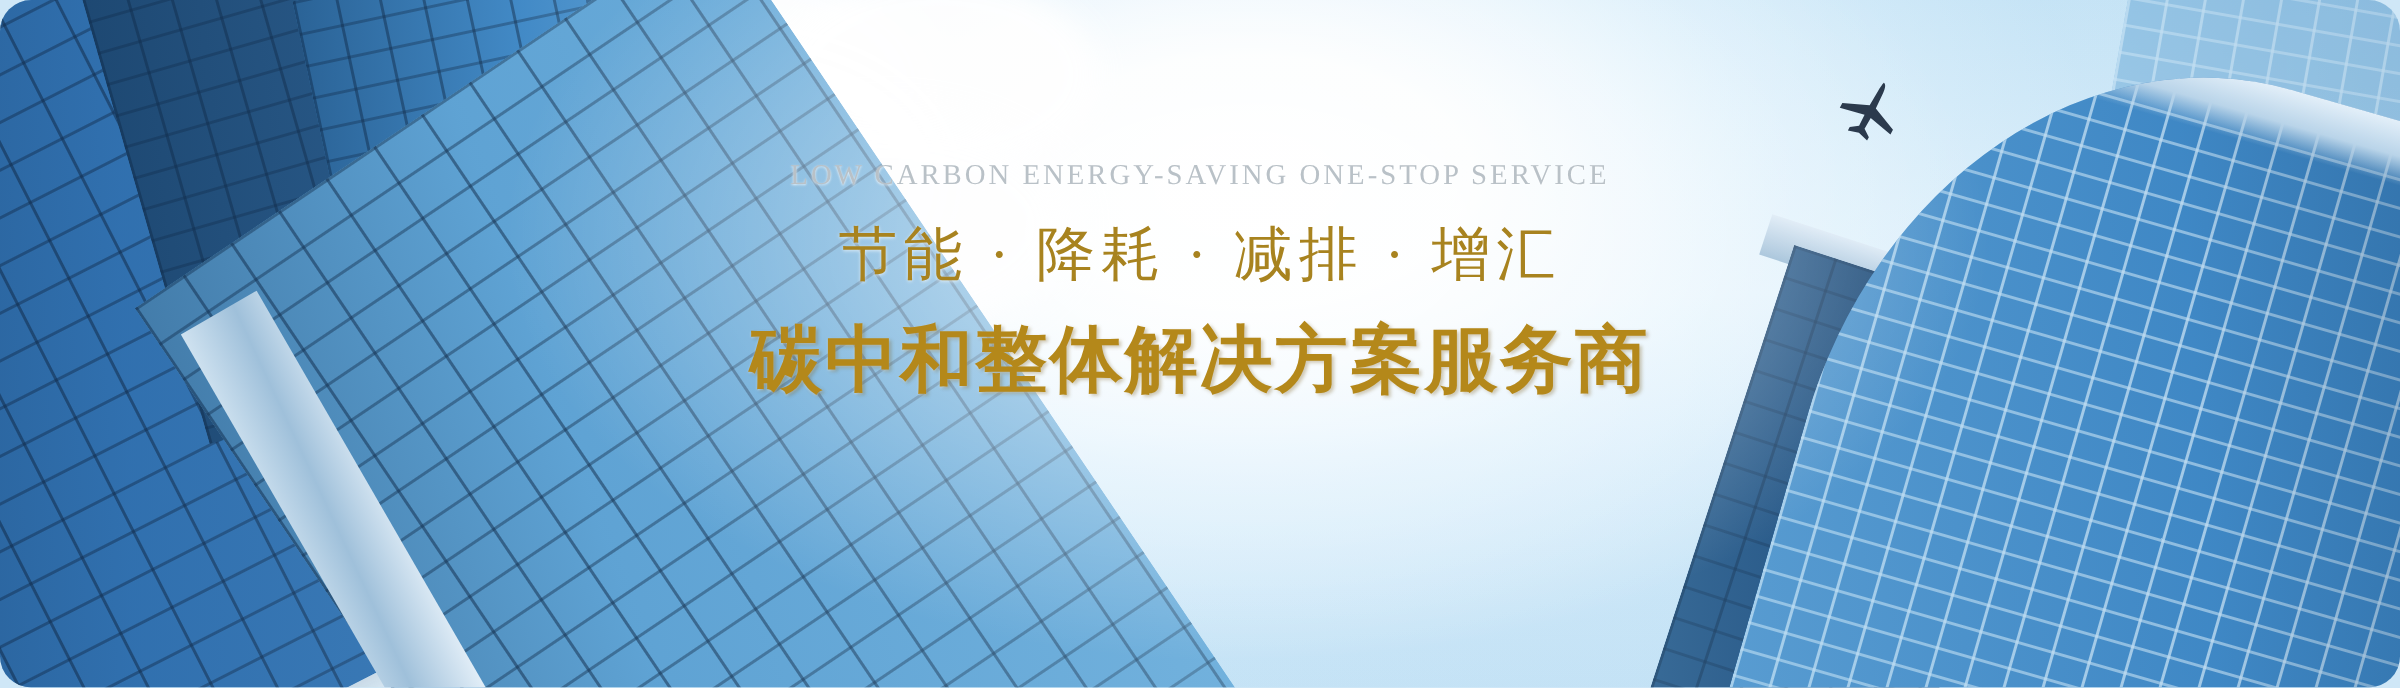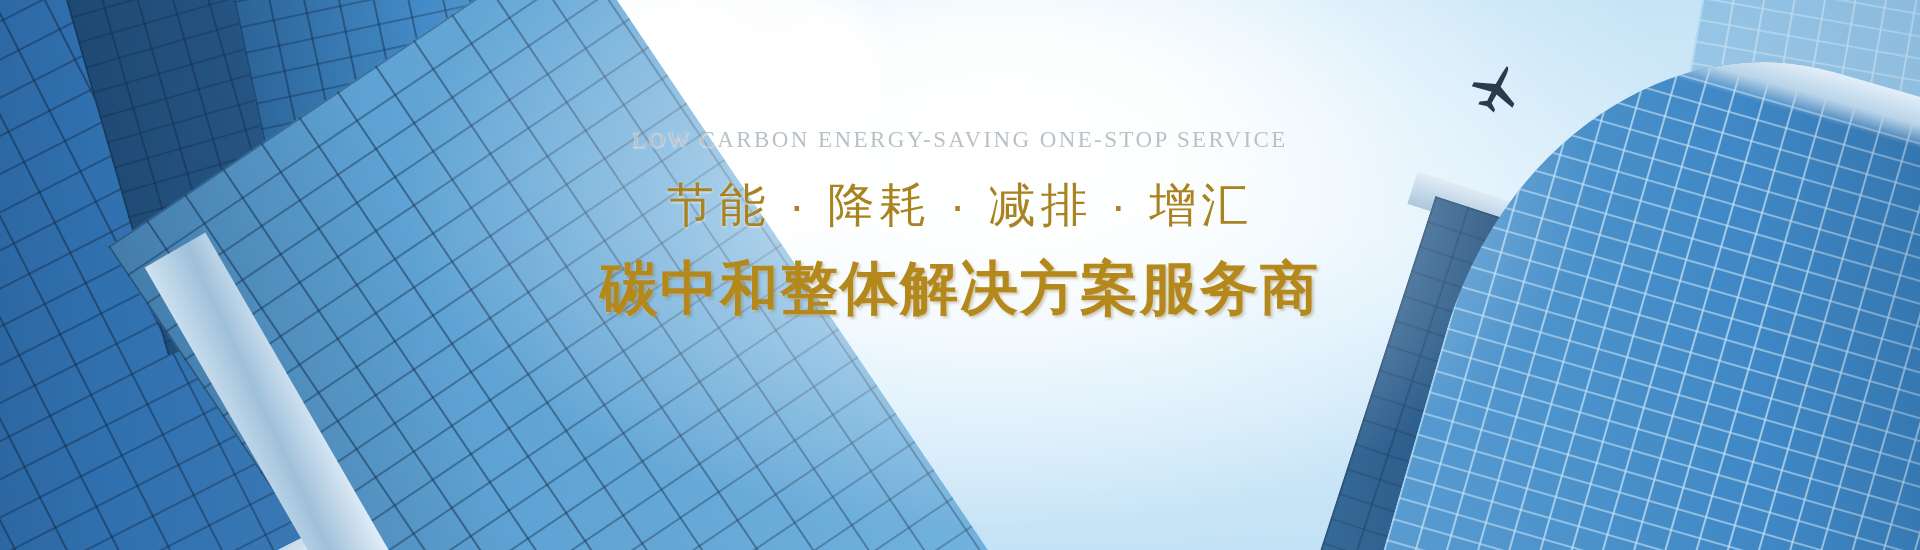--- a/index.html
+++ b/index.html
@@ -4,20 +4,21 @@
 <style>
   * { margin:0; padding:0; box-sizing:border-box; }
   html, body { width:1920px; height:550px; overflow:hidden; background:#cfe7f7; }
   body { font-family:"Liberation Sans", sans-serif; }
 
   .banner{
     position:relative; width:1920px; height:550px; overflow:hidden;
     background:
       radial-gradient(ellipse 1100px 620px at 52% 26%, #ffffff 0%, rgba(255,255,255,0.92) 16%, rgba(236,248,255,0.55) 38%, rgba(203,232,248,0.12) 62%, rgba(190,226,246,0) 78%),
       linear-gradient(178deg, #bfe0f4 0%, #cde7f7 22%, #dff0fb 46%, #cfe8f8 68%, #c2e1f5 100%);
+    border-radius: 25px;
   }
 
   
   .sky-wrap{ position:absolute; inset:0; overflow:hidden; }
   .cloud{ position:absolute; border-radius:50%; background:#ffffff; filter:blur(16px); }
   .c1{ left:330px; top:-40px; width:420px; height:210px; opacity:.95; }
   .c2{ left:430px; top:30px;  width:330px; height:230px; opacity:.98; }
   .c3{ left:560px; top:90px;  width:300px; height:180px; opacity:.85; }
   .c4{ left:240px; top:120px; width:360px; height:300px; opacity:.92; filter:blur(22px); }
   .c5{ left:430px; top:300px; width:400px; height:230px; opacity:.75; filter:blur(26px); }
@@ -141,21 +142,21 @@
     text-align:center;
   }
   #eyebrow{
     font-family:"Liberation Serif", serif;
     font-size:23px; line-height:1; letter-spacing:2.4px;
     color:#b9c1c7; white-space:nowrap;
     text-shadow:0 1px 2px rgba(255,255,255,.85);
   }
   #subheadline{
     margin-top:26px;
-    font-family:Liberation Sans, sans-serif;
+    font-family:Liberation Serif, serif;
     font-size:47px; line-height:1.18; letter-spacing:5px;
     color:#a8831f; white-space:nowrap;
     text-shadow:0 1px 3px rgba(255,255,255,.7);
   }
   #headline{
     margin-top:22px;
     font-family:"Liberation Sans", sans-serif;
     font-weight:bold;
     font-size:58px; line-height:1.18; letter-spacing:2px;
     color:#b4881a; white-space:nowrap;

